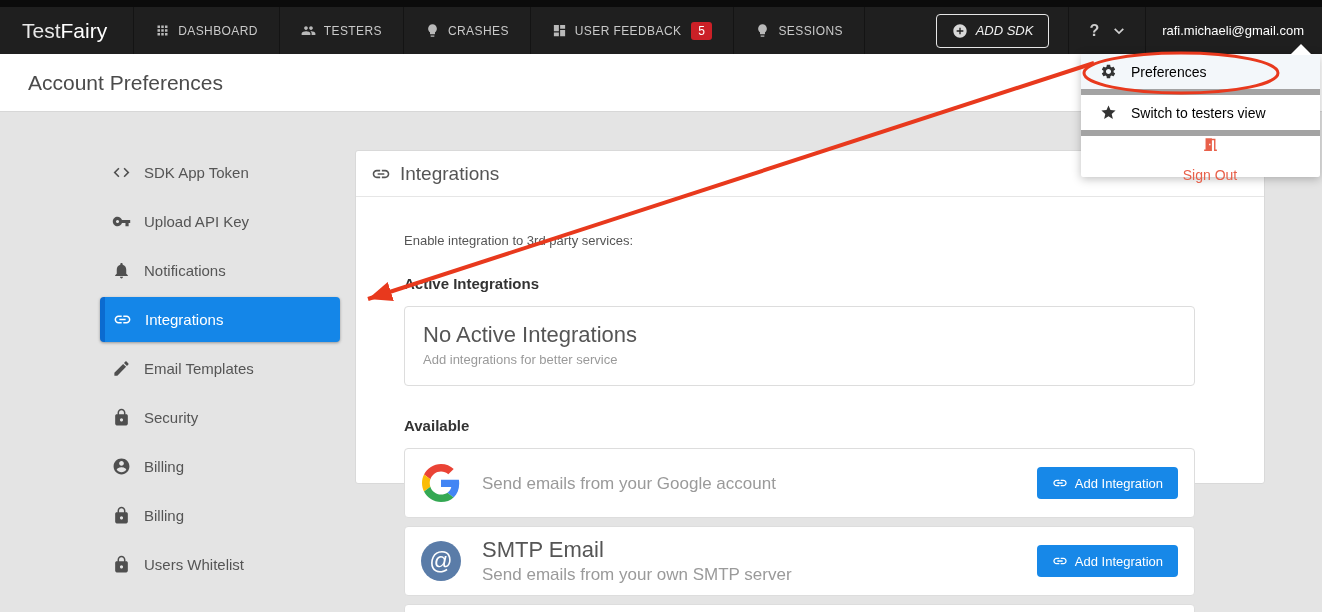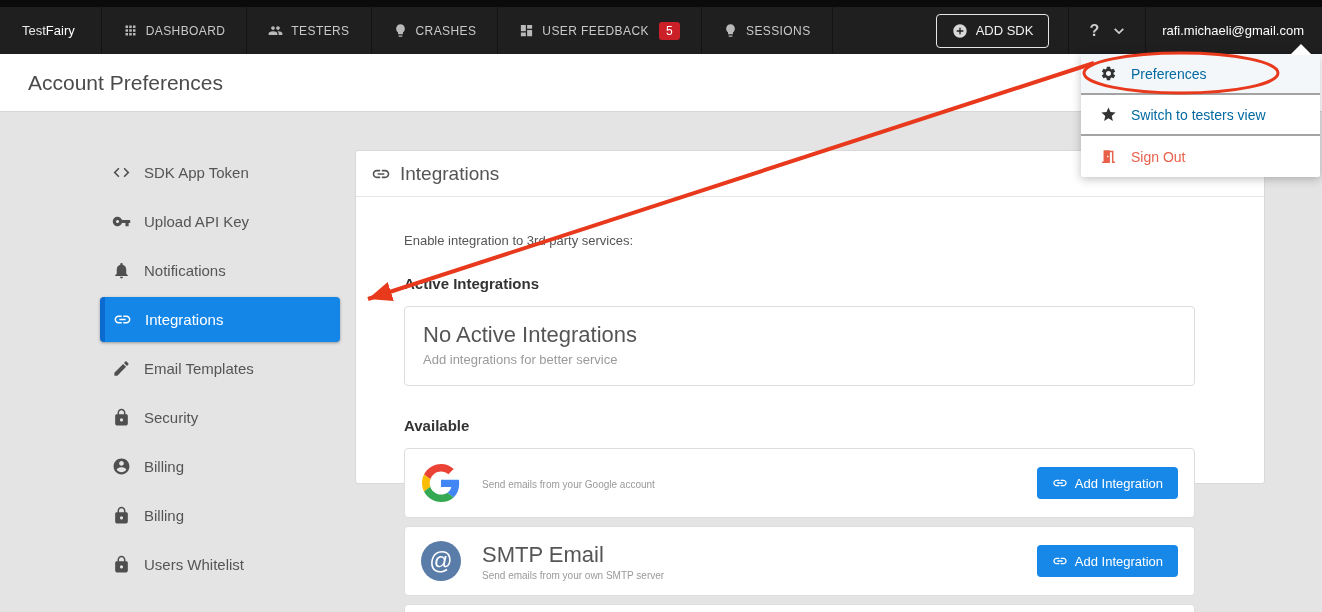--- a/index.html
+++ b/index.html
@@ -2,32 +2,32 @@
 <html><head>
 <meta charset="utf-8">
 <style>
   * { margin:0; padding:0; box-sizing:border-box; }
   html,body { width:1322px; height:612px; overflow:hidden; background:#e4e4e4;
     font-family:"Liberation Sans","DejaVu Sans",sans-serif; }
 
   
   .topstrip { height:7px; background:#0b0b0b; }
   .navbar { height:47px; background:#1f1f1f; display:flex; align-items:stretch; position:relative; z-index:30; }
-  .logo { display:flex; align-items:center; padding:0 26px 0 22px; color:#fff; font-size:13px; cursor:pointer; }
+  .logo { display:flex; align-items:center; padding:0 26px 0 22px; color:#fff; font-size:21px; cursor:pointer; }
   .logo .lt { font-weight:400; color:#e8e8e8; }
   .logo .lb { font-weight:400; color:#fff; }
   .nav-menu { display:flex; align-items:stretch; }
   .nav-item { display:flex; align-items:center; gap:8px; padding:0 21px; border-left:1px solid #141414;
     color:#c9c9c9; font-size:12px; letter-spacing:.4px; cursor:pointer; white-space:nowrap; }
   .nav-item:last-child { border-right:1px solid #141414; }
   .nav-item svg { width:15px; height:15px; fill:#b9b9b9; }
   .badge { background:#cb2027; color:#fff; font-size:12px; padding:2px 7px; border-radius:3px; margin-left:2px; }
   .nav-right { margin-left:auto; display:flex; align-items:center; }
   .btn-addsdk { display:flex; align-items:center; gap:8px; border:1px solid #e6e6e6; border-radius:4px;
-    color:#f0f0f0; font-size:13px; padding:8px 15px; margin-right:11px; background:transparent; cursor:pointer; }
+    color:#f0f0f0; font-size:13px; padding:8px 15px; margin-right:11px; background:transparent; cursor:pointer;font-style:italic; }
   .btn-addsdk svg { width:16px; height:16px; fill:#d8d8d8; }
   .btn-newupload { display:flex; align-items:center; gap:9px; border:none; border-radius:4px;
     color:#fff; font-size:13px; padding:9px 16px; background:#1788e8; cursor:pointer; }
   .btn-newupload svg { width:18px; height:14px; fill:#fff; }
   .nav-help { display:flex; align-items:center; gap:14px; padding:0 20px; margin-left:8px;
     border-left:1px solid #141414; align-self:stretch; cursor:pointer; }
   .nav-help .q { color:#cccccc; font-weight:700; font-size:16px; }
   .chev { width:12px; height:8px; stroke:#cfcfcf; stroke-width:2; fill:none; }
   .nav-account { display:flex; align-items:center; gap:10px; padding:0 18px 0 16px;
     border-left:1px solid #141414; align-self:stretch; color:#fff; font-size:13px; cursor:pointer; white-space:nowrap; }
@@ -58,36 +58,36 @@
   .empty-card .et { font-size:22px; color:#555; font-weight:400; margin-bottom:4px; }
   .empty-card .es { font-size:13px; color:#9a9a9a; }
   .int-card { border:1px solid #ddd; border-radius:4px; height:70px; display:flex; align-items:center;
     padding:0 16px; margin-bottom:8px; background:#fff; }
   .int-logo { width:40px; height:40px; flex:none; display:flex; align-items:center; justify-content:center; }
   .int-logo svg { width:38px; height:38px; }
   .at-circle { width:40px; height:40px; border-radius:50%; background:#5a7ca8; color:#fff;
     display:flex; align-items:center; justify-content:center; font-size:23px; }
   .int-text { margin-left:21px; }
   .int-name { font-size:22px; color:#555; font-weight:400; }
-  .int-desc { font-size:10px; color:#9a9a9a; margin-top:2px; }
+  .int-desc { font-size:17px; color:#9a9a9a; margin-top:2px; }
   .btn-addint { margin-left:auto; display:flex; align-items:center; gap:7px; background:#1788e8; color:#fff;
     border:none; border-radius:4px; font-size:13px; padding:8px 15px; cursor:pointer; }
   .btn-addint svg { width:16px; height:16px; fill:#fff; }
 
   
   .dropdown { position:absolute; top:54px; left:1081px; width:239px; background:#fff; z-index:40;
     box-shadow:0 2px 10px rgba(0,0,0,.25); border-radius:2px; }
   .dropdown .caret { position:absolute; top:-10px; right:8px; width:0; height:0;
     border-left:11px solid transparent; border-right:11px solid transparent; border-bottom:11px solid #fff; }
   .menu-item { height:41px; display:flex; align-items:center; gap:14px; padding-left:19px;
-    font-size:14px; color:#0369a1; border-bottom:2px solid #a3a3a3; cursor:pointer; }
+    font-size:14px; color:#000000; border-bottom:6px solid #a3a3a3; cursor:pointer; }
   .menu-item:last-child { border-bottom:none; }
   .menu-item svg { width:17px; height:17px; fill:#333; flex:none; }
   .menu-item.hl { background:#f3f7fa; }
-  .menu-item.signout { color:#e8604a; }
+  .menu-item.signout { color:#e8604a;flex-direction:column; }
   .menu-item.signout svg { fill:#e8604a; }
 
   
   .annotations { position:absolute; left:0; top:0; width:1322px; height:612px;
     pointer-events:none; z-index:60; }
 </style>
 </head>
 <body>
 
 <div class="topstrip"></div>

